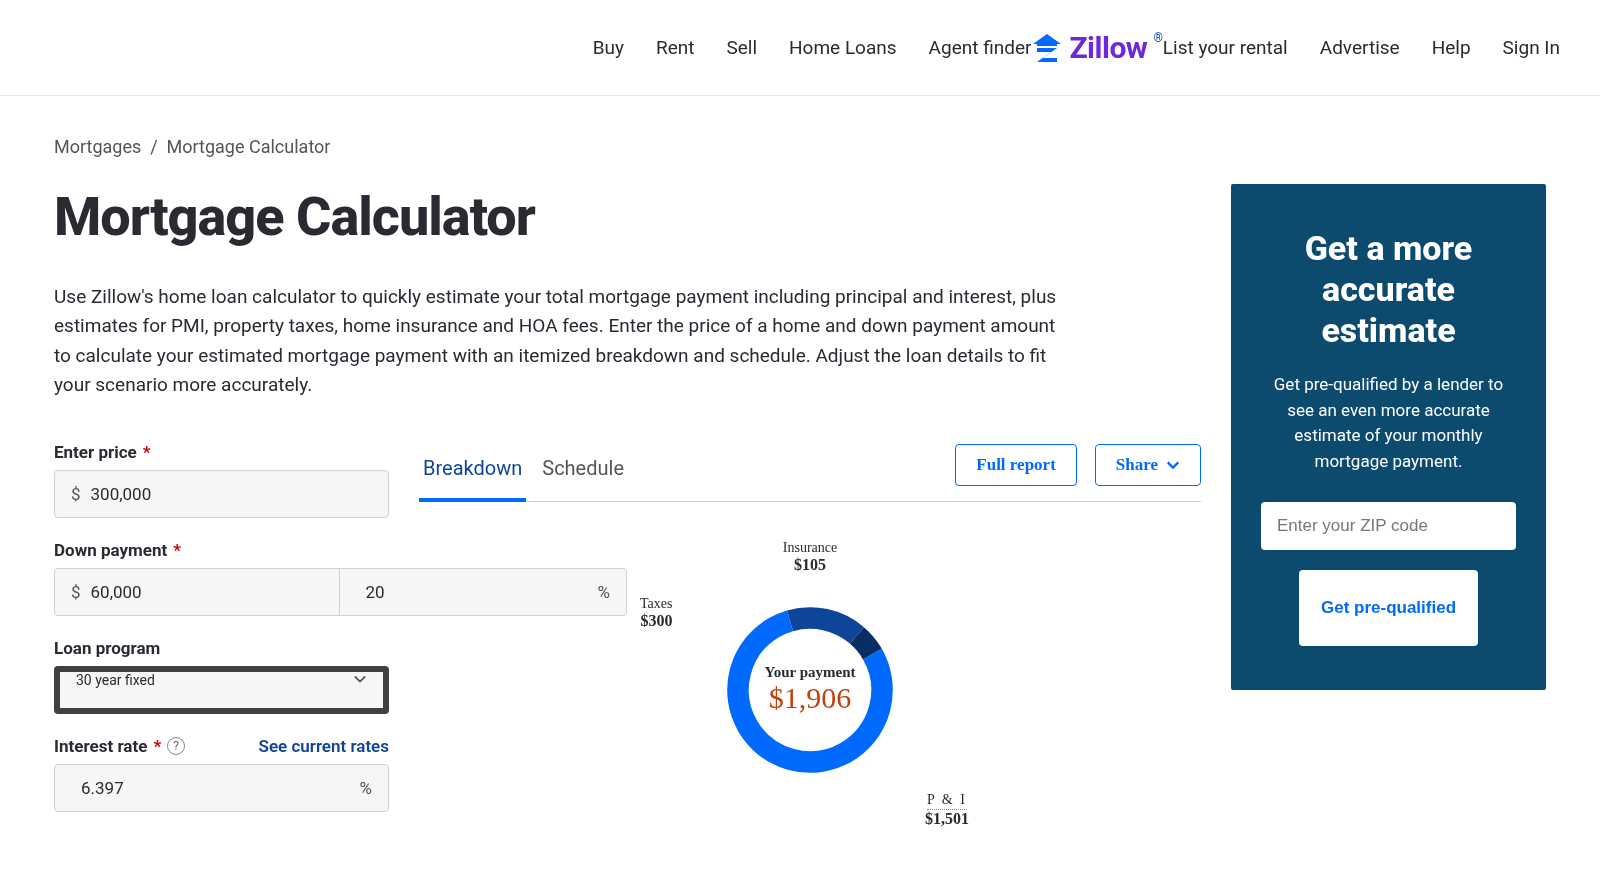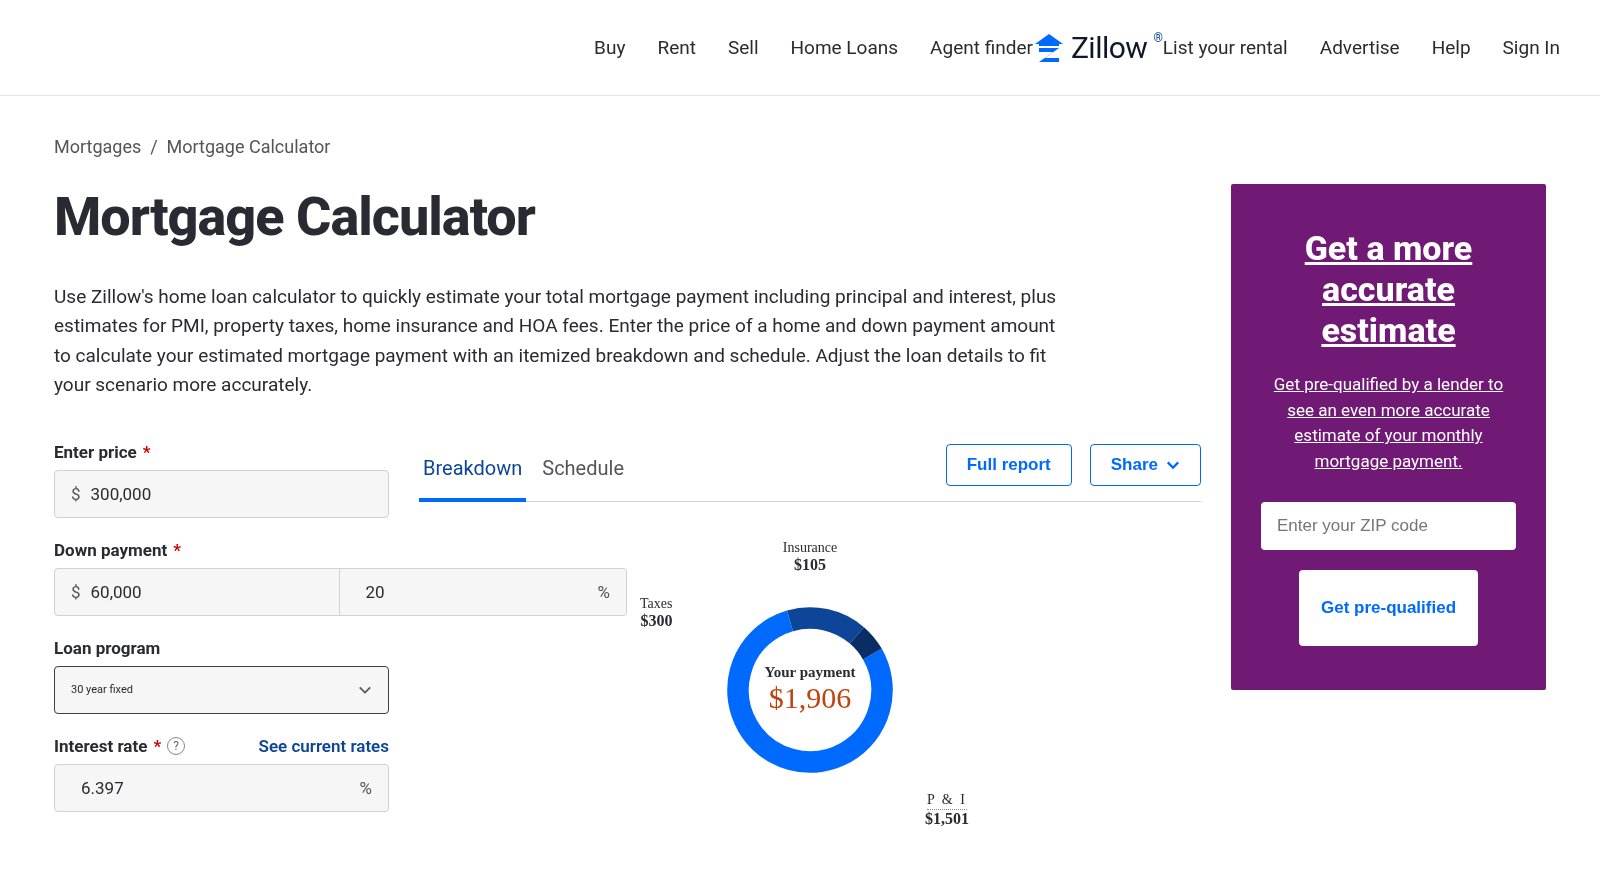--- a/index.html
+++ b/index.html
@@ -1,60 +1,60 @@
 <!DOCTYPE html>
 <html><head>
 <meta charset="utf-8">
 <style>
   * { box-sizing: border-box; margin: 0; padding: 0; }
   body { font-family: -apple-system, BlinkMacSystemFont, "Segoe UI", Roboto, "Open Sans", Arial, sans-serif; color: #2a2a33; background: #fff; width: 1600px; }
   header { display: flex; align-items: center; justify-content: flex-end; padding: 16px 40px; height: 96px; border-bottom: 1px solid #e5e5e5; }
   .nav-left, .nav-right { display: flex; gap: 32px; align-items: center; }
   .nav-link { font-size: 19px; color: #2a2a33; text-decoration: none; cursor: pointer; }
   .logo { display: flex; align-items: center; gap: 6px; }
-  .logo-text { font-size: 30px; font-weight: 400; color: #0f172a; letter-spacing: -0.5px; }
+  .logo-text { font-size: 30px; font-weight: 700; color: #6d28d9; letter-spacing: -0.5px; }
   .logo-r { font-size: 12px; color: #0d4599; position: relative; top: -10px; }
   .page { padding: 40px 54px 60px 54px; display: flex; gap: 30px; align-items: flex-start; }
   .main { flex: 1; }
   .breadcrumb { color: #54545a; font-size: 18px; margin-bottom: 28px; }
   .breadcrumb a { color: #54545a; text-decoration: none; }
   h1 { font-size: 54px; font-weight: 800; color: #2a2a33; margin-bottom: 34px; letter-spacing: -1px; }
   .intro { font-size: 19px; line-height: 1.55; color: #2a2a33; max-width: 1010px; margin-bottom: 42px; }
   .calc-row { display: flex; gap: 30px; align-items: flex-start; }
   .calc-form { width: 335px; flex-shrink: 0; }
   .field { margin-bottom: 22px; }
   .field-label { font-size: 17px; font-weight: 700; color: #2a2a33; display: flex; align-items: center; gap: 6px; margin-bottom: 8px; }
   .req { color: #c00; }
   .help { display: inline-flex; width: 18px; height: 18px; border: 1px solid #888; border-radius: 50%; font-size: 12px; align-items: center; justify-content: center; color: #666; cursor: pointer; font-weight: 400; }
   .link-rates { margin-left: auto; color: #0d4599; font-weight: 600; text-decoration: none; font-size: 17px; }
   .input-wrap { display: flex; }
   .input-box { display: flex; align-items: center; background: #f6f6f6; border: 1px solid #d1d1d5; border-radius: 4px; height: 48px; padding: 0 16px; flex: 1; font-size: 17px; color: #2a2a33; }
   .input-box + .input-box { margin-left: -1px; border-radius: 0 4px 4px 0; }
   .input-box:first-child:not(:only-child) { border-radius: 4px 0 0 4px; }
   .prefix, .suffix { color: #54545a; }
   .ivalue { flex: 1; padding: 0 10px; background: transparent; border: none; font-size: 17px; color: #2a2a33; outline: none; font-family: inherit; }
-  .select-box { display: flex; align-items: center; justify-content: space-between; background: #f6f6f6; border: 1px solid #404040; border-radius: 4px; height: 48px; padding: 0 16px; font-size: 11px; cursor: pointer; }
+  .select-box { display: flex; justify-content: space-between; background: #f6f6f6; border: 6px solid #404040; border-radius: 4px; height: 48px; padding: 0 16px; font-size: 14px; cursor: pointer; }
   .chev { width: 14px; height: 14px; }
   .calc-output { flex: 1; }
   .output-header { display: flex; align-items: center; justify-content: space-between; border-bottom: 1px solid #d1d1d5; margin-bottom: 38px; }
   .tabs { display: flex; gap: 12px; }
   .tab { font-size: 20px; color: #54545a; padding: 14px 4px 18px 4px; cursor: pointer; }
   .tab.active { color: #0d4599; font-weight: 400; border-bottom: 4px solid #006aff; margin-bottom: -1px; }
   .out-actions { display: flex; gap: 18px; padding-bottom: 12px; }
-  .btn-outline { border: 1.5px solid #006aff; color: #006aff; background: #fff; border-radius: 4px; padding: 10px 20px; font-size: 17px; font-weight: 700; cursor: pointer; display: flex; align-items: center; gap: 8px; }
+  .btn-outline { border: 1.5px solid #006aff; color: #006aff; background: #fff; border-radius: 4px; padding: 10px 20px; font-size: 17px; font-weight: 700; cursor: pointer; display: flex; align-items: center; gap: 8px; font-family: Liberation Serif, serif; }
   .donut-area { position: relative; width: 100%; height: 300px; display: flex; align-items: center; justify-content: center; }
   .donut-svg { width: 180px; height: 180px; }
   .donut-center { position: absolute; text-align: center; }
   .donut-center-label { font-family: Georgia, serif; font-size: 15px; font-weight: 700; color: #2a2a33; }
   .donut-center-value { font-family: Georgia, serif; font-size: 30px; color: #c2410c; }
   .seg-label { position: absolute; font-family: Georgia, serif; text-align: center; color: #2a2a33; }
   .seg-label .name { font-size: 14px; }
   .seg-label .val { font-size: 16px; font-weight: 700; }
   .seg-label.pi .name { letter-spacing: 2px; border-bottom: 1px dotted #888; padding-bottom: 1px; display: inline-block; }
-  .promo { width: 315px; flex-shrink: 0; background: #701a75; color: #fff; padding: 44px 30px; text-align: center; border-radius: 2px; margin-top: 48px; text-decoration: underline; }
+  .promo { width: 315px; flex-shrink: 0; background: #0c4a6e; color: #fff; padding: 44px 30px; text-align: center; border-radius: 2px; margin-top: 48px; }
   .promo h2 { font-size: 34px; font-weight: 800; line-height: 1.2; margin-bottom: 22px; }
   .promo p { font-size: 17px; line-height: 1.5; margin-bottom: 28px; }
   .promo-input { width: 100%; height: 48px; border: none; border-radius: 4px; padding: 12px 16px; font-size: 17px; background: #fff; color: #2a2a33; margin-bottom: 20px; outline: none; }
   .promo-input::placeholder { color: #767676; }
   .promo-btn { background: #fff; color: #006aff; border: none; border-radius: 4px; padding: 28px 22px; font-size: 17px; font-weight: 700; cursor: pointer; }
 </style>
 </head>
 <body>
 
 <header>

